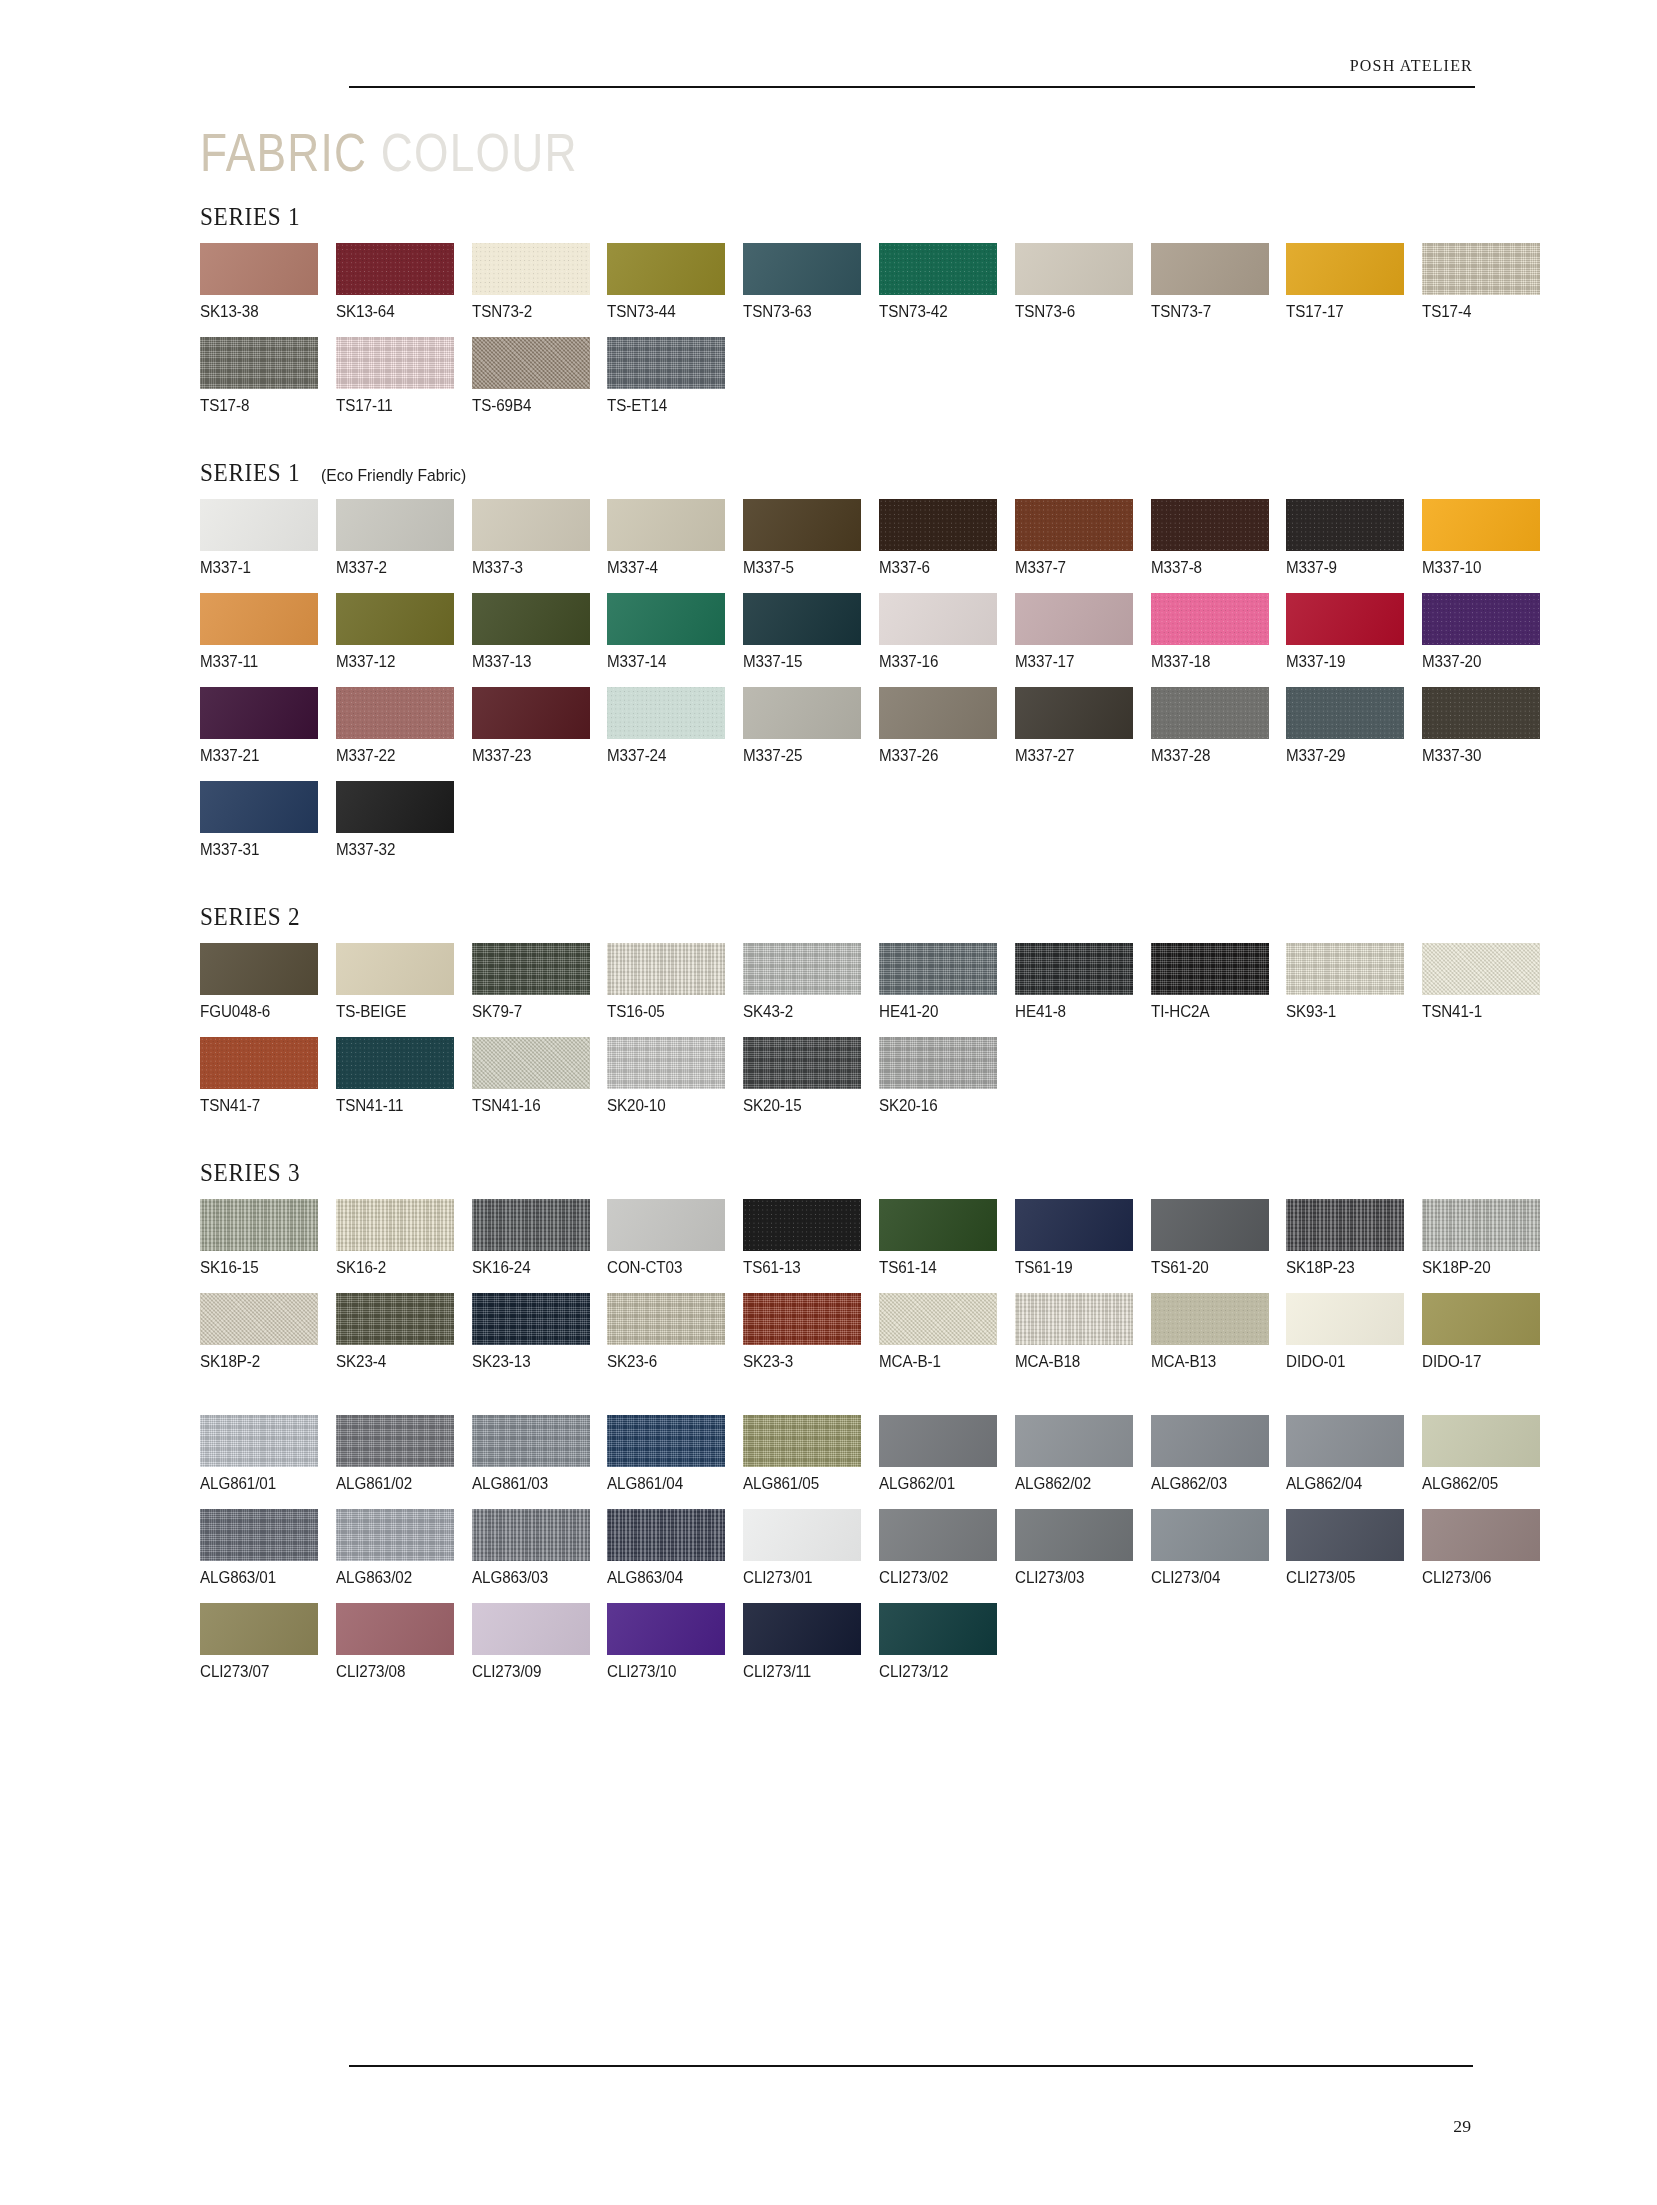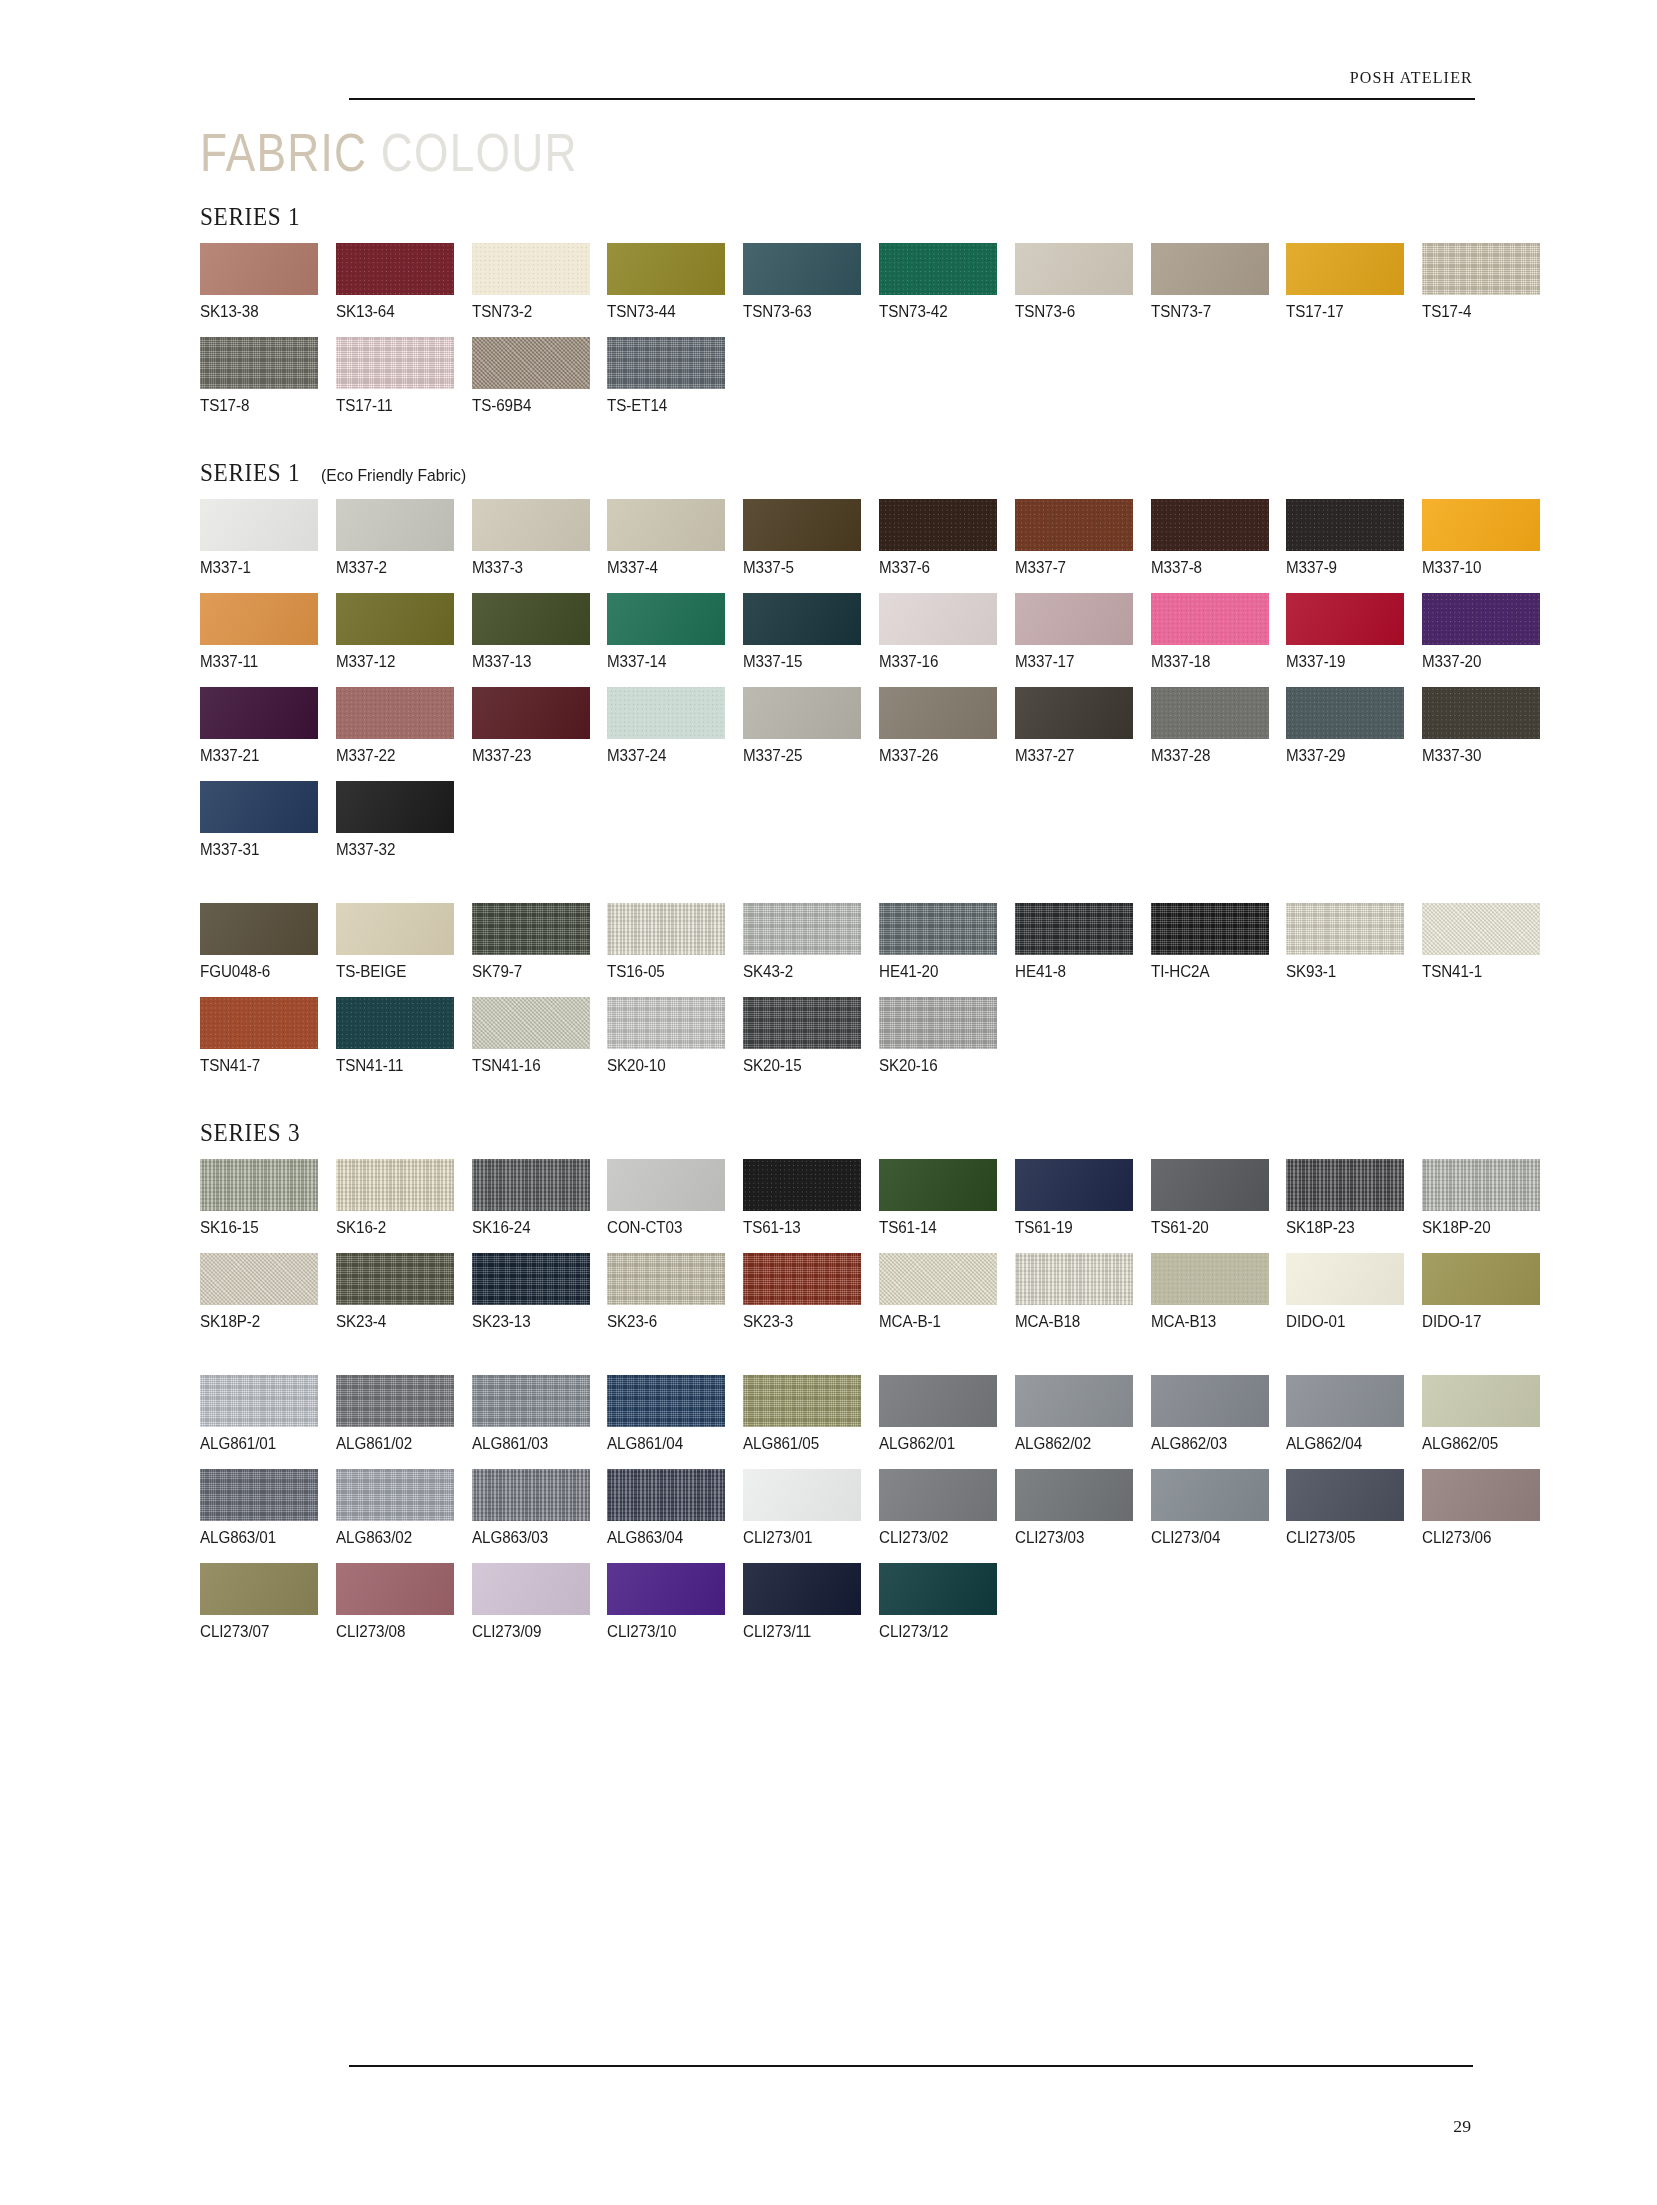--- a/index.html
+++ b/index.html
@@ -16,21 +16,21 @@
     width: 1658px;
     height: 2205px;
     background: #ffffff;
     box-sizing: border-box;
     overflow: hidden;
   }
 
   
   .header {
     position: absolute;
-    top: 69px;
+    top: 57px;
     left: 349px;
     right: 185px;
     height: 31px;
   }
   .brand {
     position: absolute;
     right: 0;
     top: 0;
     font-family: "Liberation Serif", serif;
     font-size: 16px;
@@ -396,20 +396,23 @@
             <div class="swatch-label">M337-31</div>
           </div>
           <div class="swatch-cell">
             <div class="swatch-chip tex-smooth" style="background-color: rgb(27, 27, 27);"></div>
             <div class="swatch-label">M337-32</div>
           </div>
         </div>
       </div>
       <div class="sec-gap"></div>
       <div class="section">
+        <div class="section-head">
+          <div class="section-title">SERIES 2</div>
+        </div>
         <div class="swatch-grid">
           <div class="swatch-cell">
             <div class="swatch-chip tex-smooth" style="background-color: rgb(85, 76, 56);"></div>
             <div class="swatch-label">FGU048-6</div>
           </div>
           <div class="swatch-cell">
             <div class="swatch-chip tex-smooth" style="background-color: rgb(216, 207, 180);"></div>
             <div class="swatch-label">TS-BEIGE</div>
           </div>
           <div class="swatch-cell">

